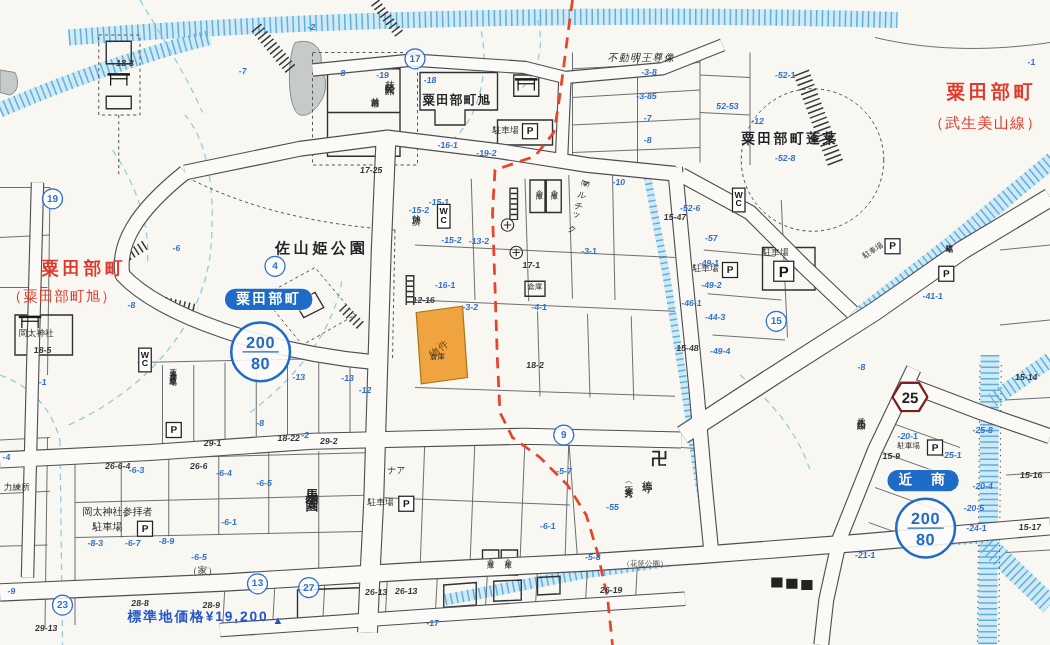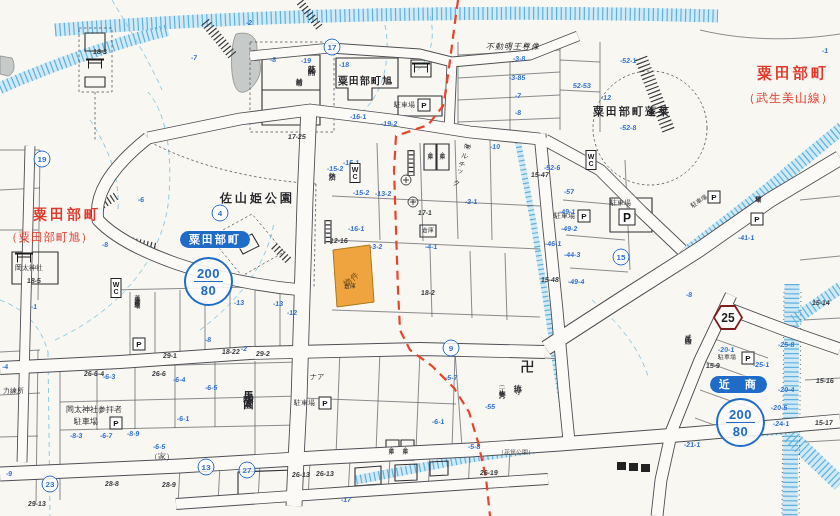--- a/index.html
+++ b/index.html
@@ -377,18 +377,22 @@
   <div class="zc-num">80</div>
 </div>
 
 <div class="pill" style="left:710px;top:376px">近　商</div>
 <div class="zcircle" style="left:716px;top:398px">
   <div class="zc-num">200</div>
   <div class="zc-div"></div>
   <div class="zc-num">80</div>
 </div>
 
+<div class="price" style="left:102px;top:486px">
+  <span>標準地価格¥19,200</span>
+  <span class="tri">▲</span>
+</div>
 
 <div class="hex" style="left:713px;top:305px">
   <div class="hex-in">25</div>
 </div>
 
 </div>
 
 </body></html>

